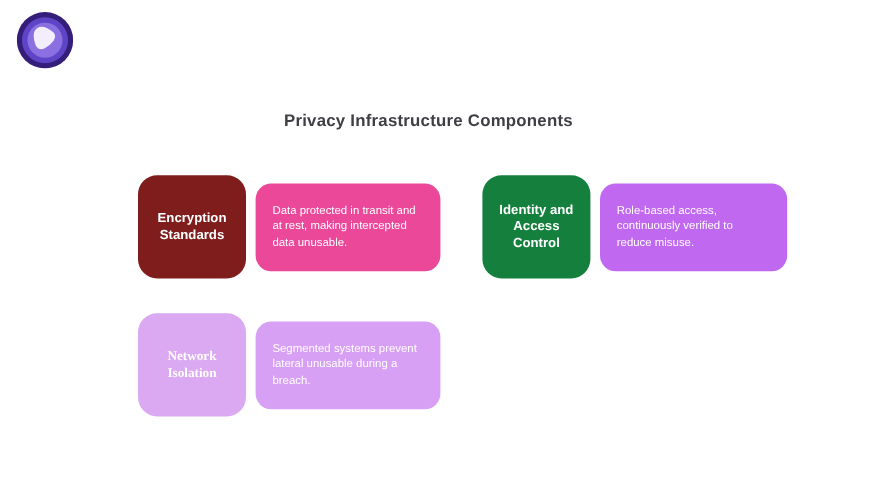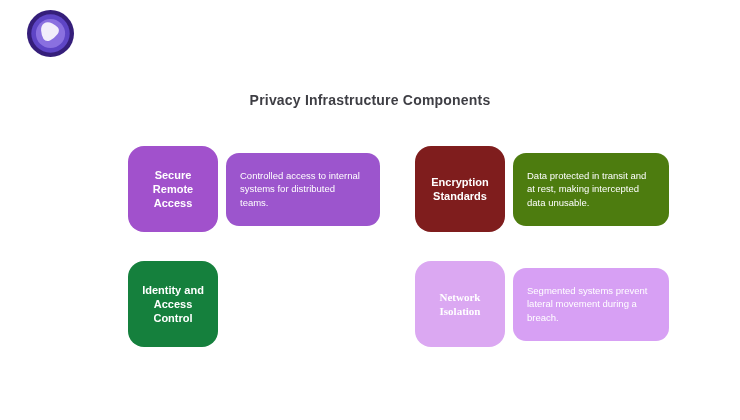--- a/index.html
+++ b/index.html
@@ -6,21 +6,20 @@
   body {
     width: 740px; height: 420px;
     background: #ffffff;
     font-family: "Liberation Sans", sans-serif;
     overflow: hidden;
   }
   .canvas {
     position: relative;
     width: 684px; height: 420px;
     background: #ffffff;
-    margin-left: 13px;
   }
   .logo {
     position: absolute;
     left: 14px; top: 10px;
     width: 47px; height: 47px;
   }
   .logo svg { display: block; width: 100%; height: 100%; }
   .title {
     position: absolute;
     top: 92px; left: 30px; right: 0;
@@ -81,33 +80,30 @@
       <circle cx="23" cy="23" r="18.8" fill="#5e45c6"></circle>
       <circle cx="23" cy="23" r="14.3" fill="#8a70e0"></circle>
       <path d="M 24.8 13.2 Q 20 10.8 16.5 13.2 Q 13.5 15.5 13.8 20 Q 14.2 25.5 16.2 28.5 Q 18.5 31.5 22.5 29.8 Q 27 27.5 30 23.5 Q 32.5 19.5 30 16.8 Q 27.8 14.6 24.8 13.2 Z" fill="#f2eefb"></path>
     </svg>
   </div>
 
   <h1 class="title" style="color: rgb(62, 62, 68);">Privacy Infrastructure Components</h1>
 
   <div class="grid">
 
-    <div class="card">
-      <div class="card-label" style="background: rgb(161, 81, 204); color: rgb(255, 255, 255);">Secure Remote Access</div>
-      <div class="card-desc" style="background: rgb(156, 85, 205); color: rgb(255, 255, 255);">Controlled access to internal systems for distributed teams.</div>
-    </div>
 
     <div class="card">
       <div class="card-label" style="background: #7f1d1d; color: rgb(255, 255, 255);">Encryption Standards</div>
-      <div class="card-desc" style="background: #4d7c0f; color: rgb(255, 255, 255);">Data protected in transit and at rest, making intercepted data unusable.</div>
+      <div class="card-desc" style="background: #ec4899; color: rgb(255, 255, 255);">Data protected in transit and at rest, making intercepted data unusable.</div>
     </div>
 
     <div class="card">
       <div class="card-label" style="background: #15803d; color: rgb(255, 255, 255);">Identity and Access Control</div>
+      <div class="card-desc" style="background: rgb(192, 104, 240); color: rgb(255, 255, 255);">Role-based access, continuously verified to reduce misuse.</div>
     </div>
 
     <div class="card">
       <div class="card-label" style="background: rgb(219, 168, 242); color: rgb(255, 255, 255); font-family: Liberation Serif, serif;">Network Isolation</div>
-      <div class="card-desc" style="background: rgb(215, 160, 244); color: rgb(255, 255, 255);">Segmented systems prevent lateral movement during a breach.</div>
+      <div class="card-desc" style="background: rgb(215, 160, 244); color: rgb(255, 255, 255);">Segmented systems prevent lateral unusable during a breach.</div>
     </div>
 
   </div>
 </div>
 
 </body></html>

